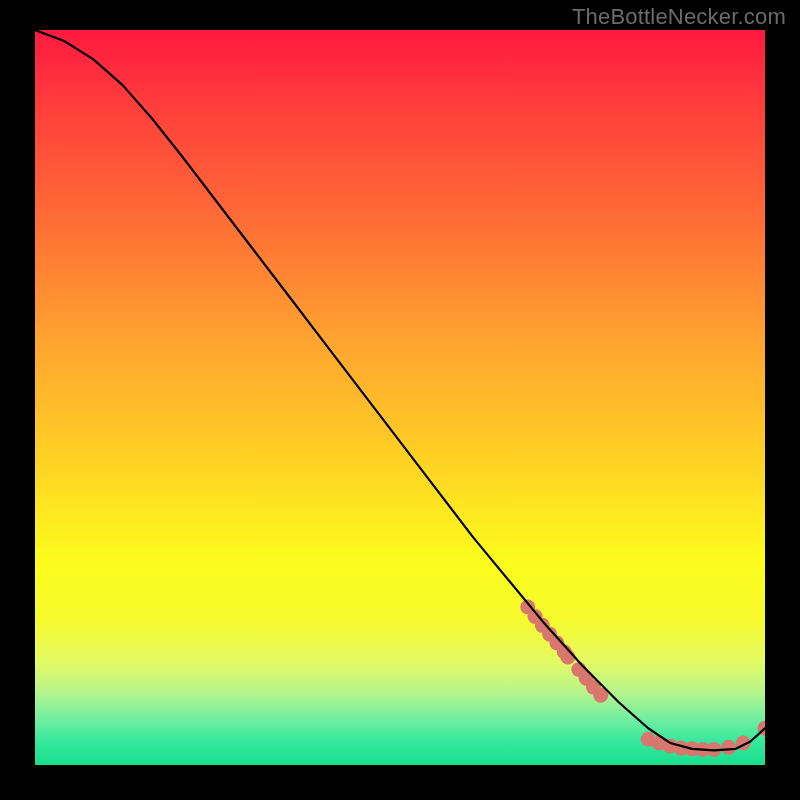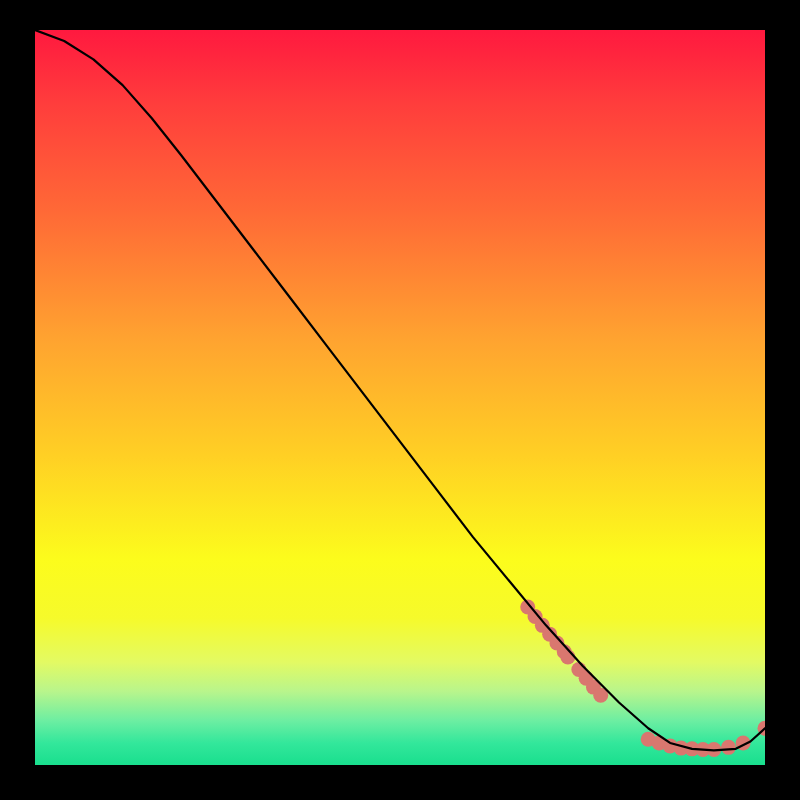--- a/index.html
+++ b/index.html
@@ -54,20 +54,21 @@
     left: 0;
     top: 0;
     width: 730px;
     height: 735px;
   }
 </style>
 </head>
 <body>
 
 <div class="frame">
+  <div class="watermark">TheBottleNecker.com</div>
 
   <div class="plot">
     <svg class="curve" viewBox="0 0 730 735" preserveAspectRatio="none">
       <g id="markers-g">
           <circle cx="492.75" cy="576.98" r="7.5" fill="#d9776f"></circle>
           <circle cx="500.05" cy="586.53" r="7.5" fill="#d9776f"></circle>
           <circle cx="507.35" cy="595.35" r="7.5" fill="#d9776f"></circle>
           <circle cx="514.65" cy="604.17" r="7.5" fill="#d9776f"></circle>
           <circle cx="521.95" cy="612.99" r="7.5" fill="#d9776f"></circle>
           <circle cx="529.25" cy="621.81" r="7.5" fill="#d9776f"></circle>

